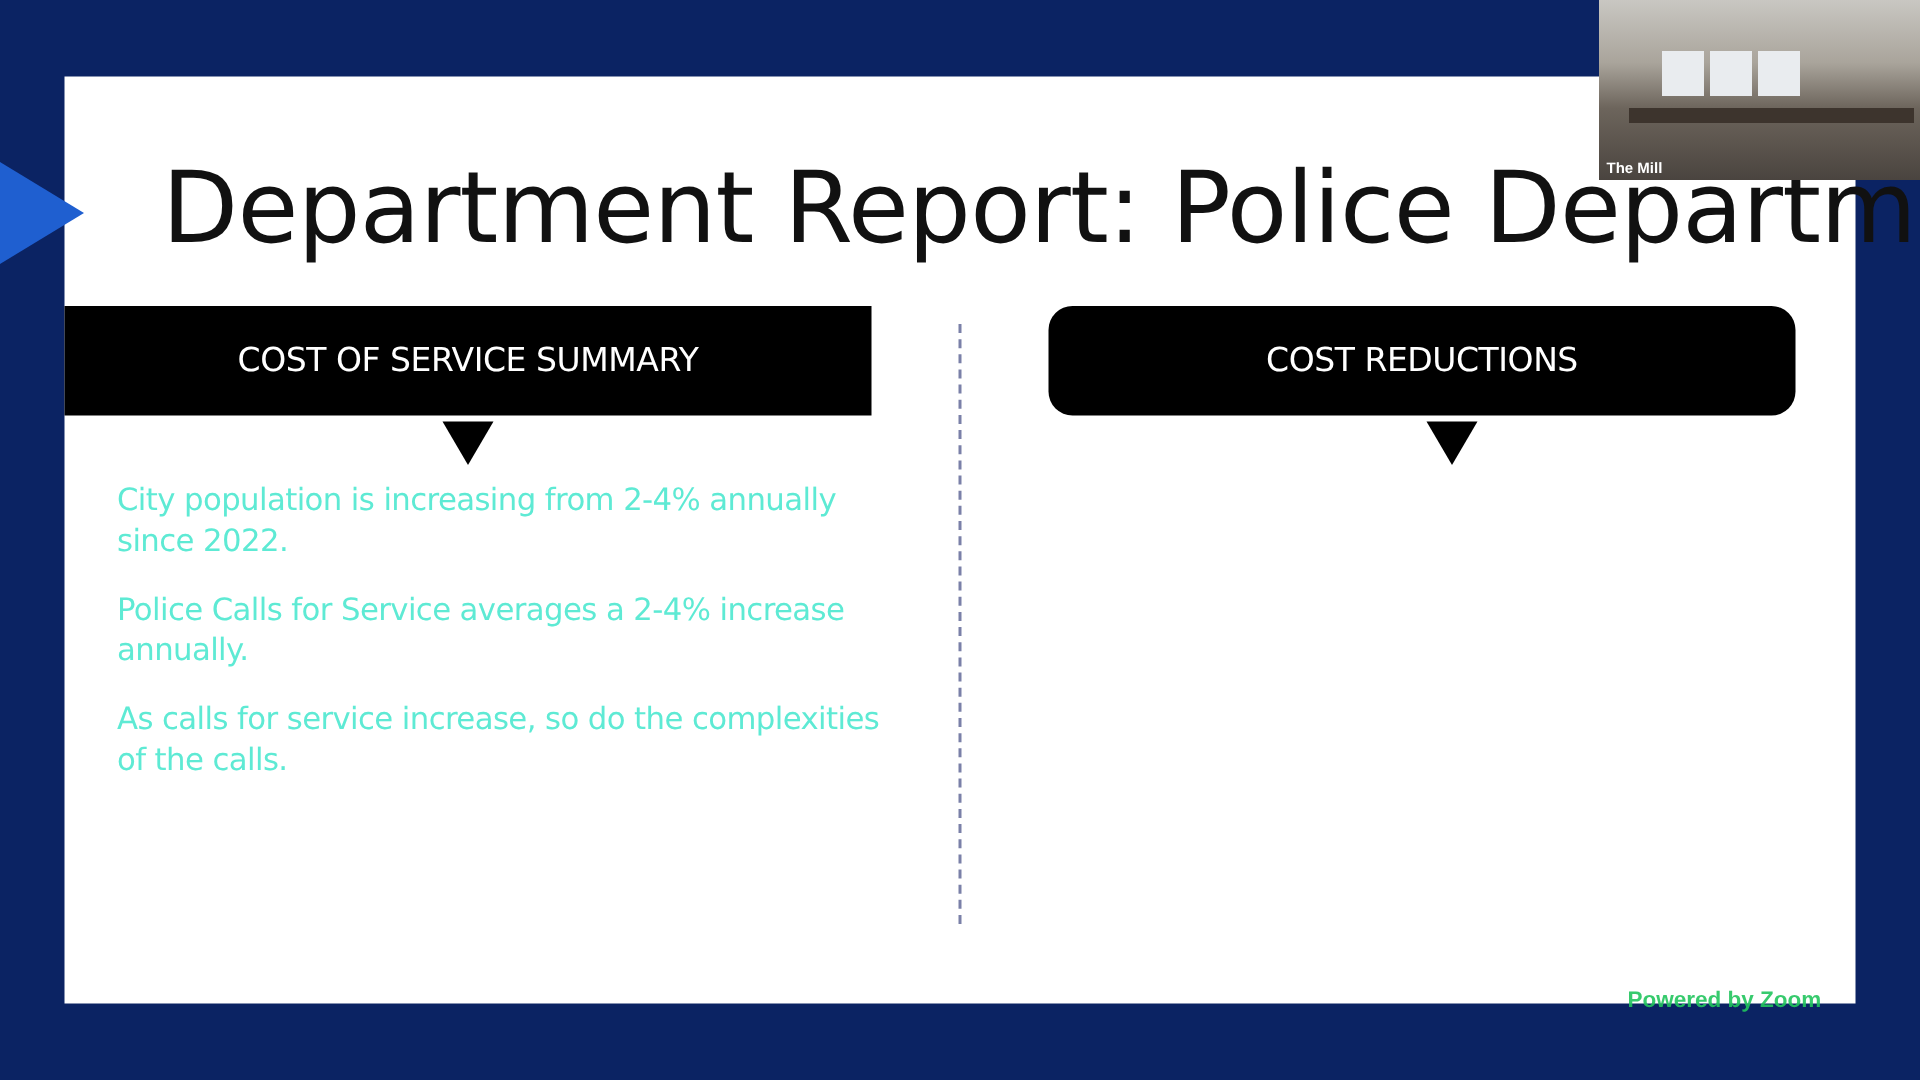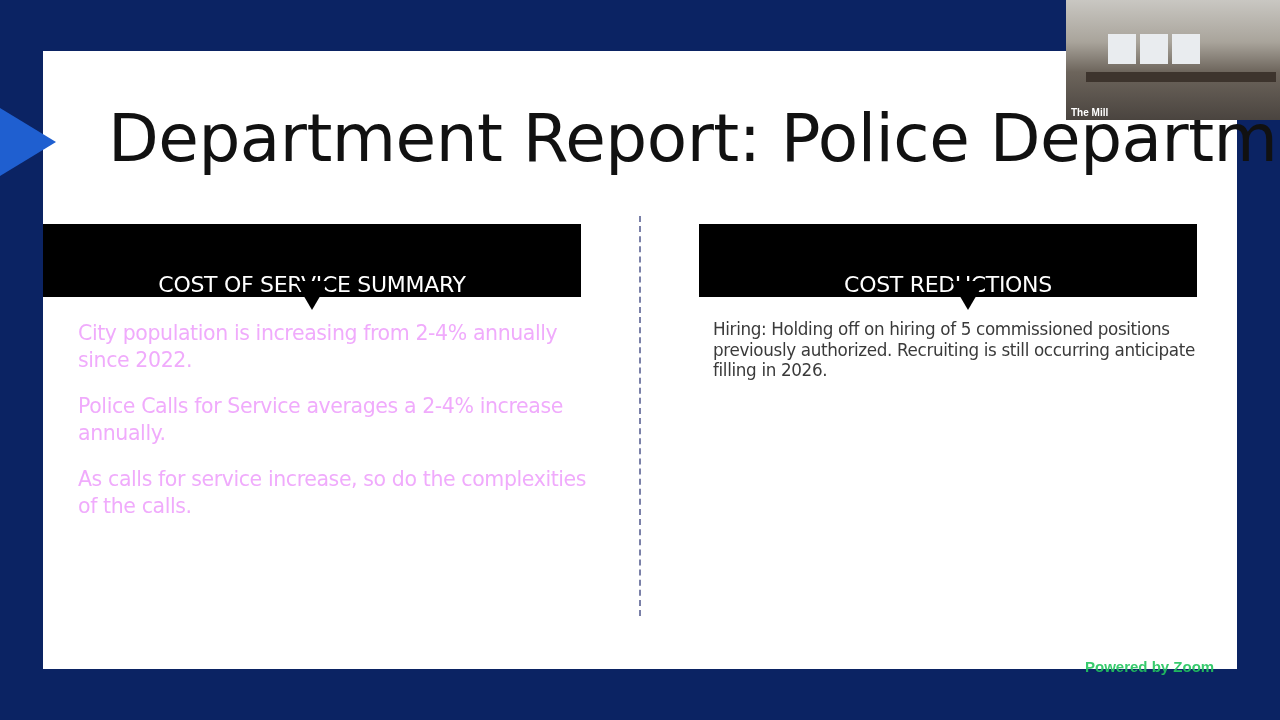--- a/index.html
+++ b/index.html
@@ -1,25 +1,25 @@
 <!DOCTYPE html>
 <html><head>
   <meta charset="utf-8">
   <style>
     html, body { margin:0; padding:0; }
     body { width:1280px; height:720px; background:#0b2363; position:relative; overflow:hidden; font-family:"Liberation Sans", sans-serif; }
     .slide { position:absolute; left:43px; top:51px; width:1194px; height:618px; background:#ffffff; }
     .arrow-mark { position:absolute; left:0; top:108px; width:0; height:0; border-top:34px solid transparent; border-bottom:34px solid transparent; border-left:56px solid #1f5fd0; }
     .title { position:absolute; left:108px; top:108px; font-size:66px; color:#111; white-space:nowrap; font-family:"DejaVu Sans", sans-serif; letter-spacing:-0.5px; font-weight:normal; line-height:62px; }
-    .hdr { position:absolute; top:224px; height:73px; background:#000; color:#fff; display:flex; align-items:flex-end; justify-content:center; font-size:22px; font-family:"DejaVu Sans", sans-serif; letter-spacing:-0.3px; }
+    .hdr { position:absolute; top:204px; height:73px; background:#000; color:#fff; display:flex; align-items:center; justify-content:center; font-size:22px; font-family:"DejaVu Sans", sans-serif; letter-spacing:-0.3px; }
     .hdr-left { left:43px; width:538px; }
-    .hdr-right { left:699px; width:498px; }
+    .hdr-right { left:699px; width:498px;border-radius:16px; }
     .pointer { position:absolute; top:281px; width:0; height:0; border-left:17px solid transparent; border-right:17px solid transparent; border-top:29px solid #000; }
     .divider { position:absolute; left:639px; top:216px; height:400px; border-left:2px dashed #7a80a8; }
-    .left-list { position:absolute; left:78px; top:320px; width:510px; font-size:20.5px; color:#f0abfc; line-height:27px; font-family:"DejaVu Sans", sans-serif; letter-spacing:-0.4px; }
+    .left-list { position:absolute; left:78px; top:320px; width:510px; font-size:20.5px; color:#5eead4; line-height:27px; font-family:"DejaVu Sans", sans-serif; letter-spacing:-0.4px; }
     .left-list p { margin:0 0 19px 0; }
     .right-list { position:absolute; left:713px; top:319px; width:520px; font-size:16.8px; color:#3a3a3a; line-height:20.5px; font-family:"DejaVu Sans", sans-serif; letter-spacing:-0.35px; }
     .right-list p { margin:0 0 17.5px 0; }
     .video { position:absolute; left:1066px; top:0; width:214px; height:120px; background:linear-gradient(180deg,#c9c7c2 0%,#a9a49b 35%,#6d655c 60%,#4a443f 100%); overflow:hidden; }
     .video .win { position:absolute; top:34px; width:28px; height:30px; background:#e9ecef; }
     .video .table { position:absolute; left:20px; top:72px; width:190px; height:10px; background:#3d342d; }
     .video .label { position:absolute; left:5px; bottom:2px; color:#fff; font-size:10px; font-weight:bold; }
     .powered { position:absolute; left:1085px; top:658px; color:#22c55e; font-size:15px; font-weight:bold; opacity:0.9; }
   </style>
 </head>
@@ -41,21 +41,20 @@
 
 <div class="divider"></div>
 
 <div class="left-list">
   <p>City population is increasing from 2-4% annually since 2022.</p>
   <p>Police Calls for Service averages a 2-4% increase annually.</p>
   <p>As calls for service increase, so do the complexities of the calls.</p>
 </div>
 
 <div class="right-list">
-  <p>Hiring: Holding off on hiring of 5 commissioned positions previously authorized. Recruiting is still occurring anticipate filling in 2026.</p>
 </div>
 
 <div class="video">
   <div class="win" style="left:42px;"></div>
   <div class="win" style="left:74px;"></div>
   <div class="win" style="left:106px;"></div>
   <div class="table"></div>
   <span class="label">The Mill</span>
 </div>
 

